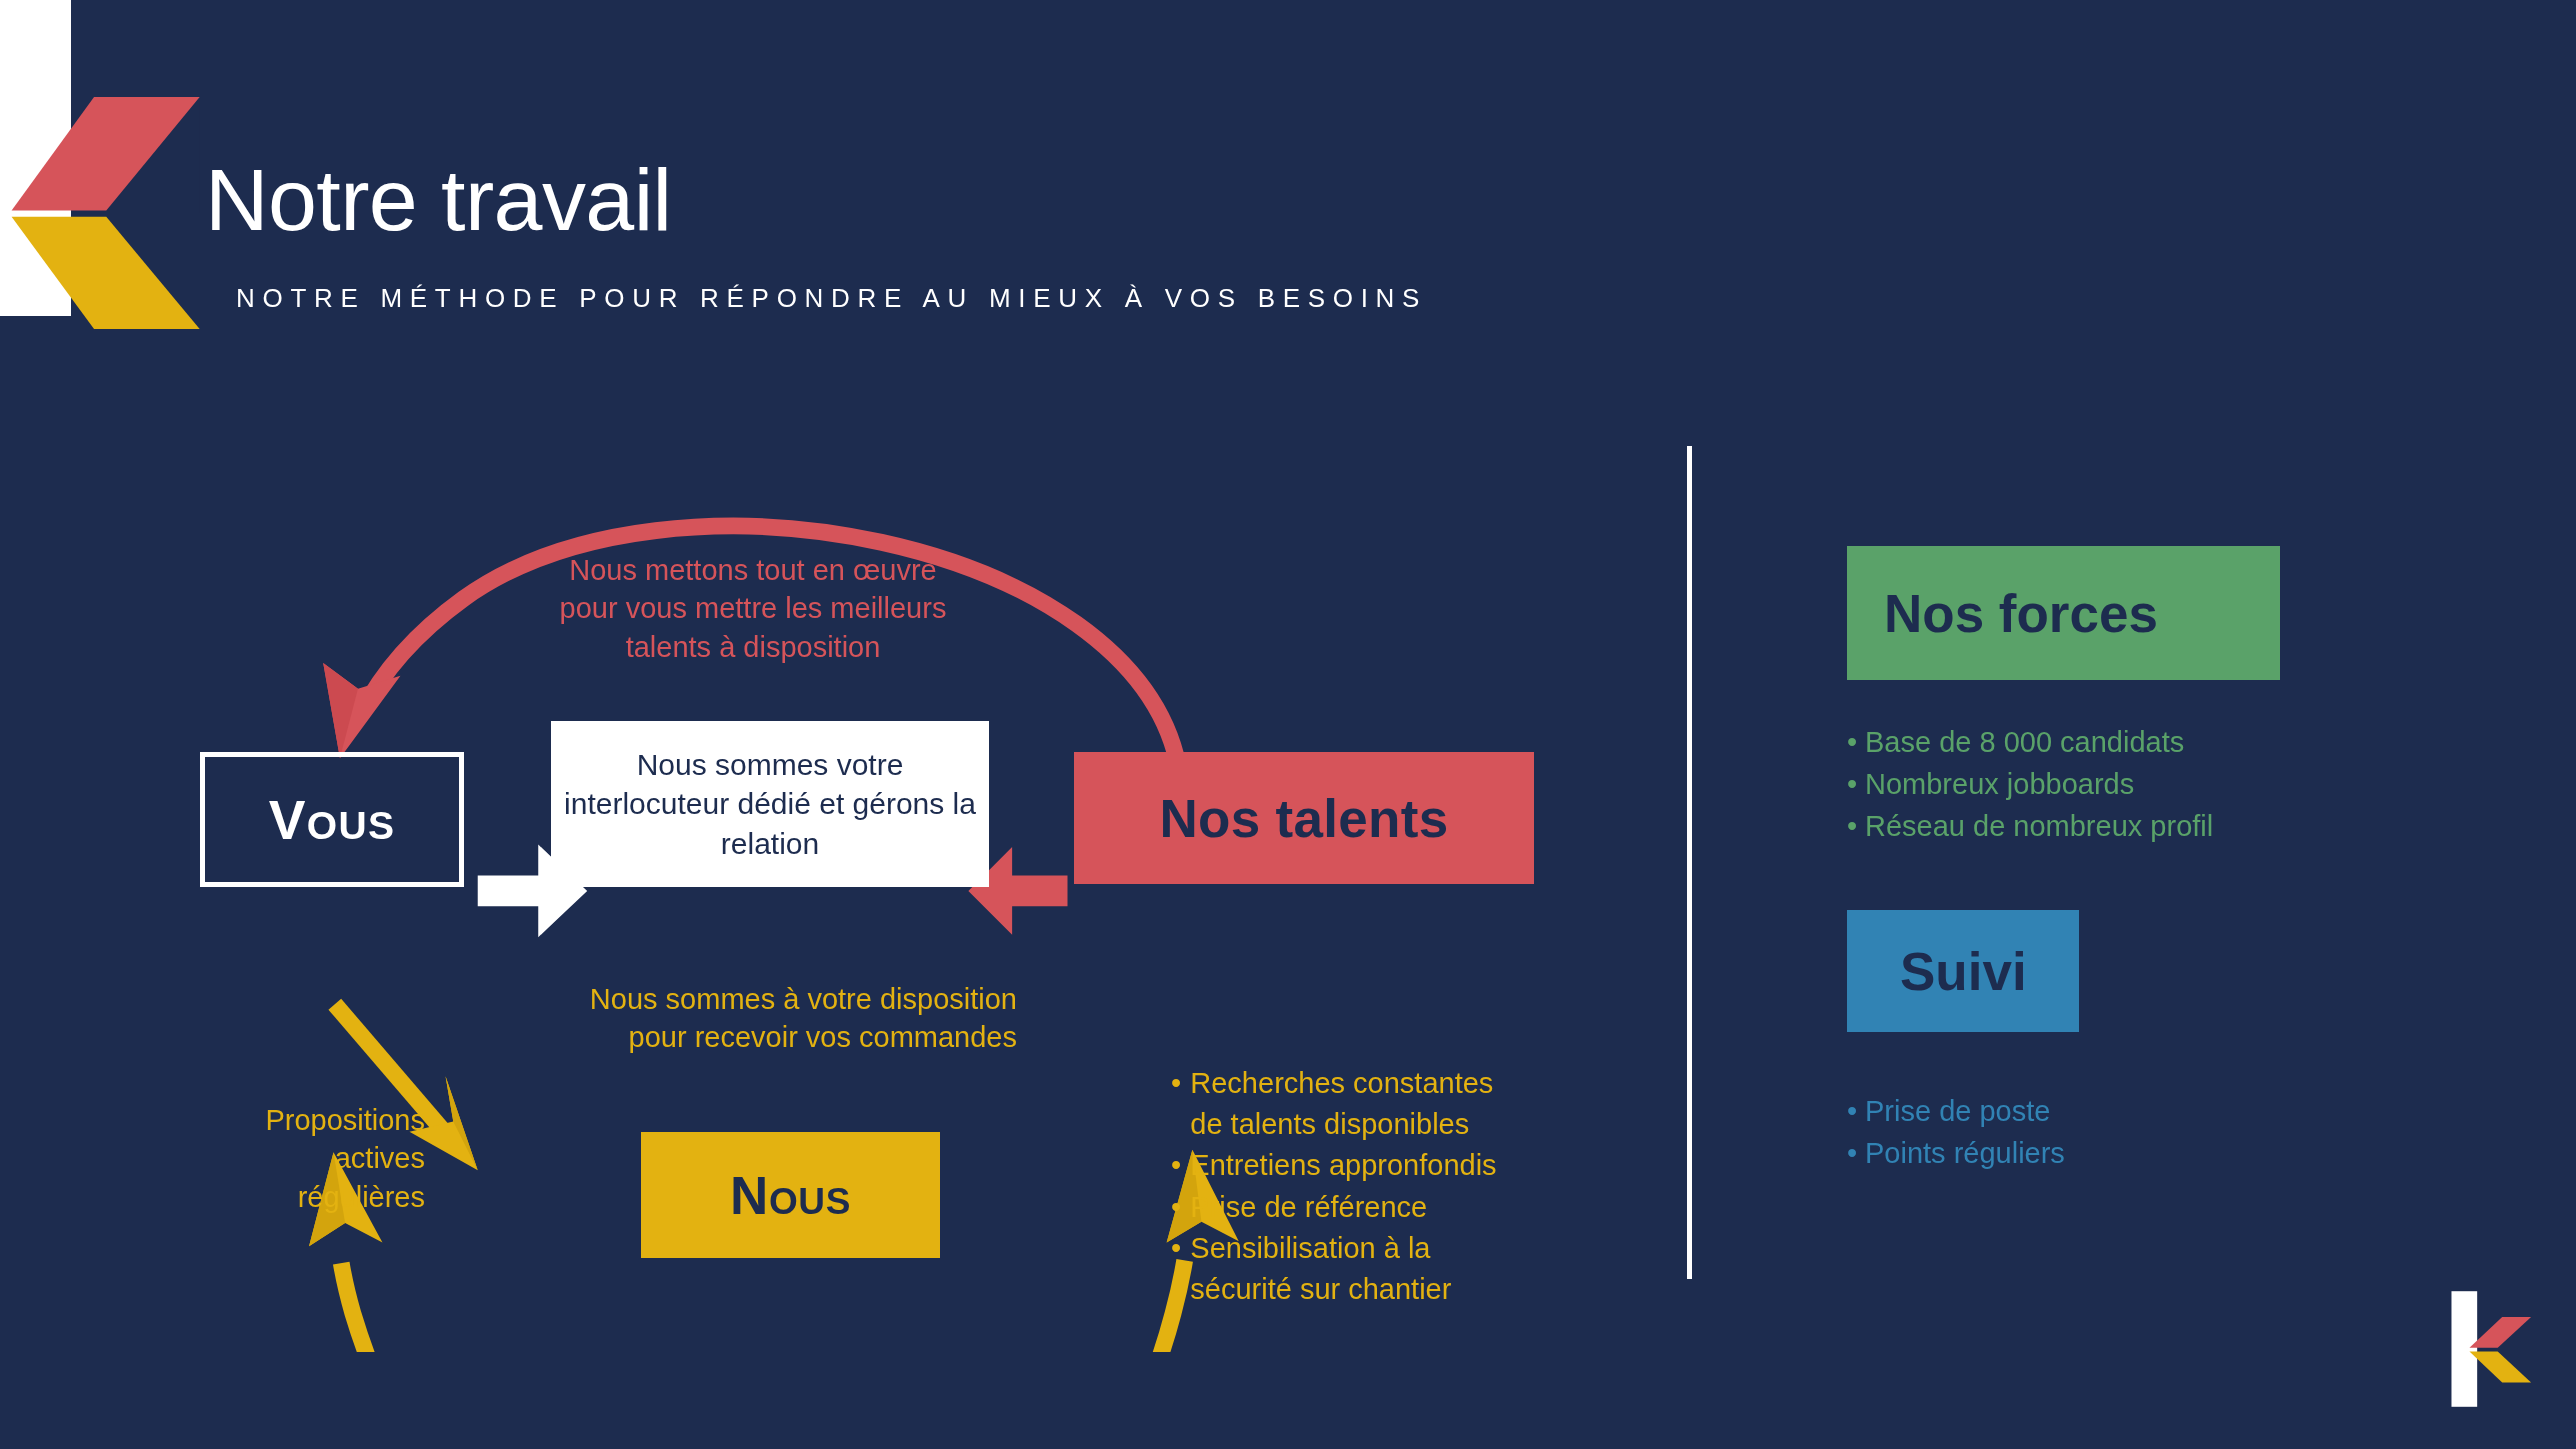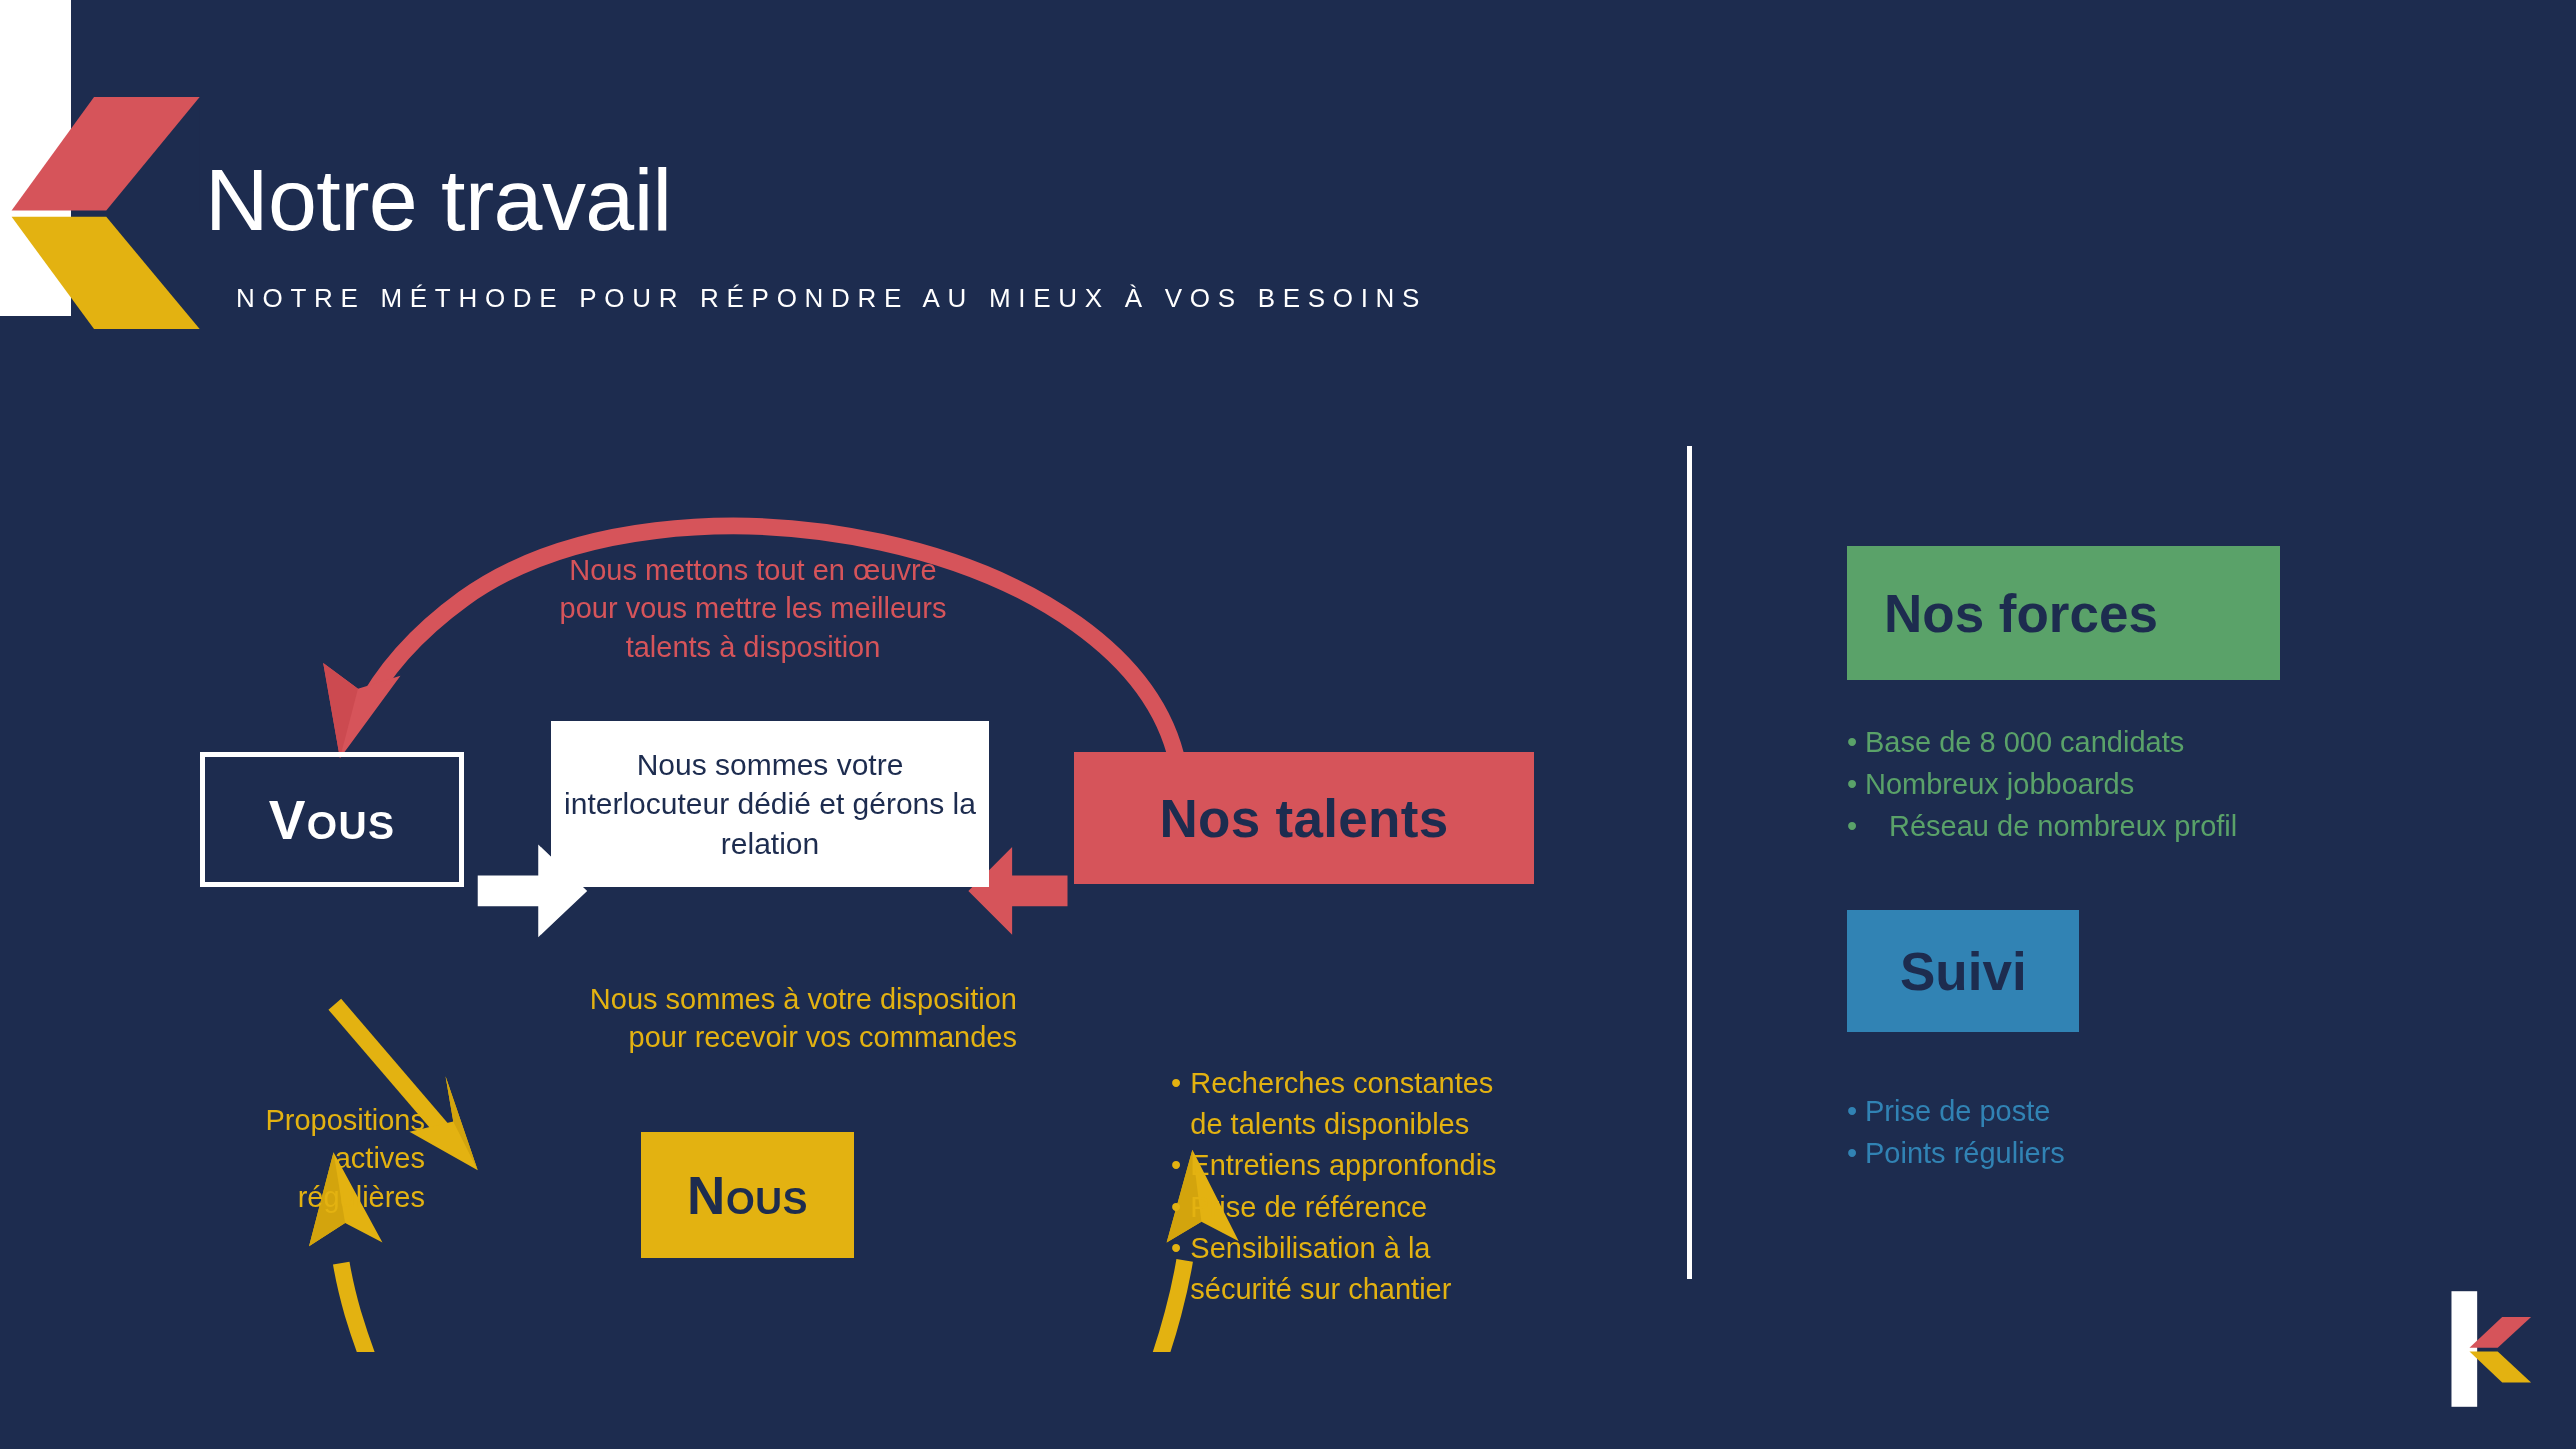--- a/index.html
+++ b/index.html
@@ -103,21 +103,21 @@
     height: 132px;
     background: #d6545a;
     color: #1d2c4f;
     font-size: 53px;
     font-weight: bold;
     letter-spacing: 0.3px;
   }
   #box-nous {
     left: 641px;
     top: 1132px;
-    width: 213px;
+    width: 299px;
     height: 126px;
     background: #e3b211;
     color: #1d2c4f;
     font-size: 53px;
     font-weight: bold;
     font-variant: small-caps;
     letter-spacing: 0.6px;
   }
 
   .dgm-label {
@@ -347,21 +347,21 @@
       <div class="bl">
         <span class="bd">•</span>
         <span style="white-space: pre-line;">Base de 8 000 candidats</span>
       </div>
       <div class="bl">
         <span class="bd">•</span>
         <span style="white-space: pre-line;">Nombreux jobboards</span>
       </div>
       <div class="bl">
         <span class="bd">•</span>
-        <span style="white-space: pre-line; margin-left: 24px;">Réseau de nombreux profil</span>
+        <span style="white-space: pre-line;">Réseau de nombreux profil</span>
       </div>
     </div>
 
   <div id="panel-suivi-header">Suivi</div>
 
   <div id="panel-suivi-list" class="plist">
       <div class="bl">
         <span class="bd">•</span>
         <span style="white-space: pre-line;">Prise de poste</span>
       </div>

